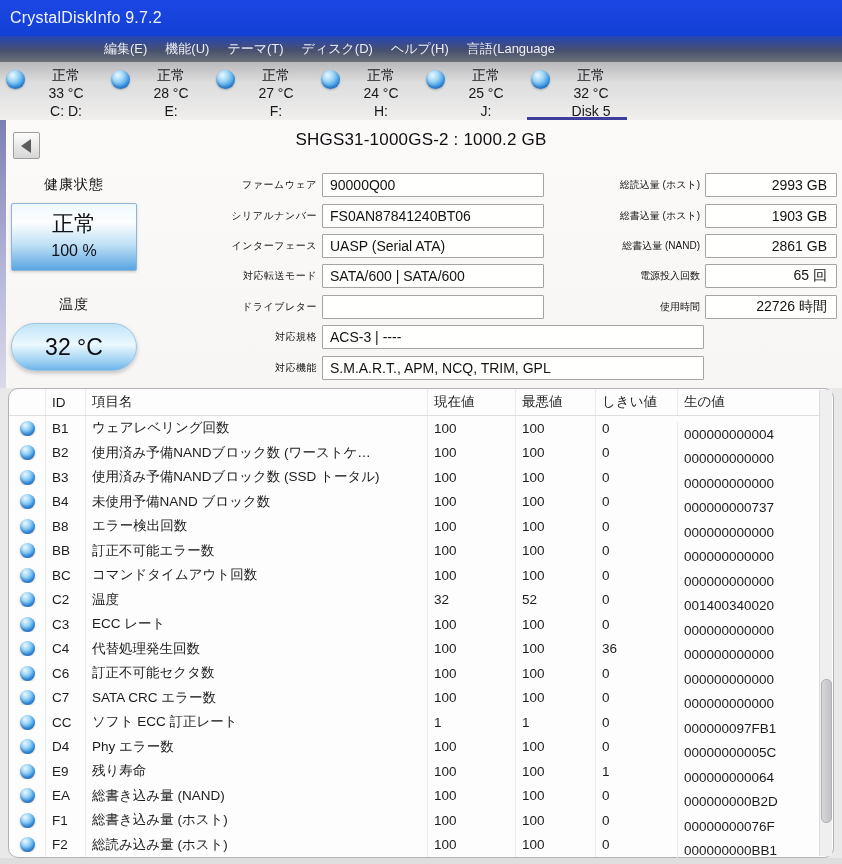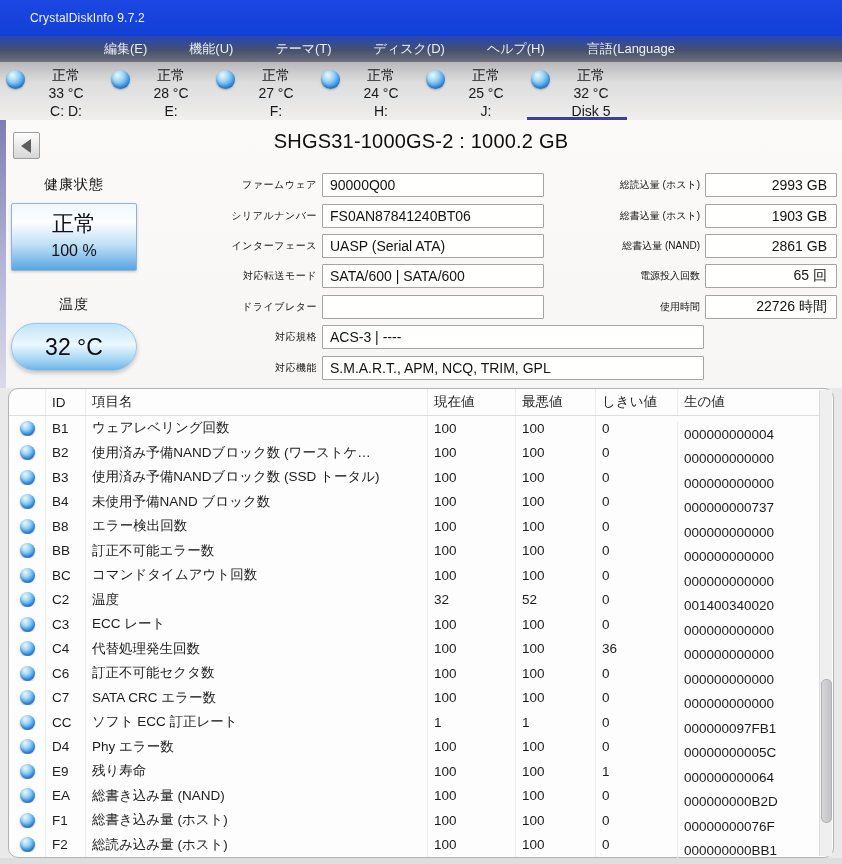--- a/index.html
+++ b/index.html
@@ -4,26 +4,26 @@
 <style>
   * { margin:0; padding:0; box-sizing:border-box; }
   html,body { width:842px; height:864px; overflow:hidden;
     font-family:"Liberation Sans","DejaVu Sans",sans-serif; background:#e9e9ea; }
   .app { position:relative; width:842px; height:864px; }
 
   
   .titlebar { position:absolute; left:0; top:0; width:842px; height:36px;
     background:linear-gradient(180deg,#1c46e2 0%,#1240d6 100%);
     display:flex; align-items:center; padding-left:10px; }
-  .titlebar .win-title { color:#f2f5ff; font-size:12px; letter-spacing:.2px;margin-left:20px; }
+  .titlebar .win-title { color:#f2f5ff; font-size:16px; letter-spacing:.2px; }
 
   
   .menubar { position:absolute; left:0; top:36px; width:842px; height:26px;
     background:linear-gradient(180deg,#2746b8 0%,#46506e 55%,#6d7179 100%);
-    display:flex; align-items:center; padding-left:95px;gap:24px; }
+    display:flex; align-items:center; padding-left:95px; }
   .menu-item { color:#eceef2; font-size:13px; padding:3px 9px; cursor:default; white-space:nowrap; }
 
   
   .tabbar { position:absolute; left:0; top:62px; width:842px; height:58px;
     background:linear-gradient(180deg,#b9b9bd 0%,#dddddd 35%,#f0efee 100%);
     display:flex; }
   .tab { position:relative; width:105px; height:58px; display:flex; align-items:flex-start; padding-top:5px; }
   .orb { display:inline-block; border-radius:50%;
     background:radial-gradient(circle at 35% 28%, #eaf8ff 0%, #9ed6f6 32%, #46a0e8 62%, #1a6cc4 100%);
     box-shadow: inset 0 -2px 3px rgba(10,50,130,.35), 0 1px 2px rgba(0,0,0,.25); }
@@ -38,21 +38,21 @@
   .main { position:absolute; left:0; top:120px; width:842px; height:268px;
     background:linear-gradient(180deg,#fbfaf8 0%,#f7f6f4 100%); }
   .left-strip { position:absolute; left:0; top:0; width:6px; height:100%;
     background:linear-gradient(180deg,#7d7fb4 0%,#b9bada 60%,#dadae9 100%); }
   .back-btn { position:absolute; left:13px; top:12px; width:27px; height:27px;
     background:linear-gradient(180deg,#fdfdfd,#d6d6d6); border:1px solid #9d9d9d; border-radius:2px;
     display:flex; align-items:center; justify-content:center; cursor:pointer; }
   .back-tri { width:0; height:0; border-top:7px solid transparent; border-bottom:7px solid transparent;
     border-right:10px solid #5d5d5d; margin-right:2px; }
   .drive-title { position:absolute; left:0; top:10px; width:842px; text-align:center;
-    font-size:20px; color:#0e0e10; letter-spacing:.2px; }
+    font-size:17px; color:#0e0e10; letter-spacing:.2px; }
 
   .health-label { position:absolute; left:10px; top:56px; width:128px; text-align:center;
     font-size:14px; color:#141414; letter-spacing:1px; }
   .health-box { position:absolute; left:11px; top:83px; width:126px; height:68px;
     border:1px solid #8fb6d4; border-radius:2px; cursor:pointer;
     background:linear-gradient(180deg,#eef8fe 0%,#fdfeff 28%,#bfe0f5 62%,#58a5e2 100%);
     display:flex; flex-direction:column; align-items:center; justify-content:center;
     box-shadow:0 1px 3px rgba(0,0,0,.18); }
   .health-status { font-size:22px; color:#101018; line-height:28px; }
   .health-percent { font-size:16px; color:#101018; line-height:26px; }

